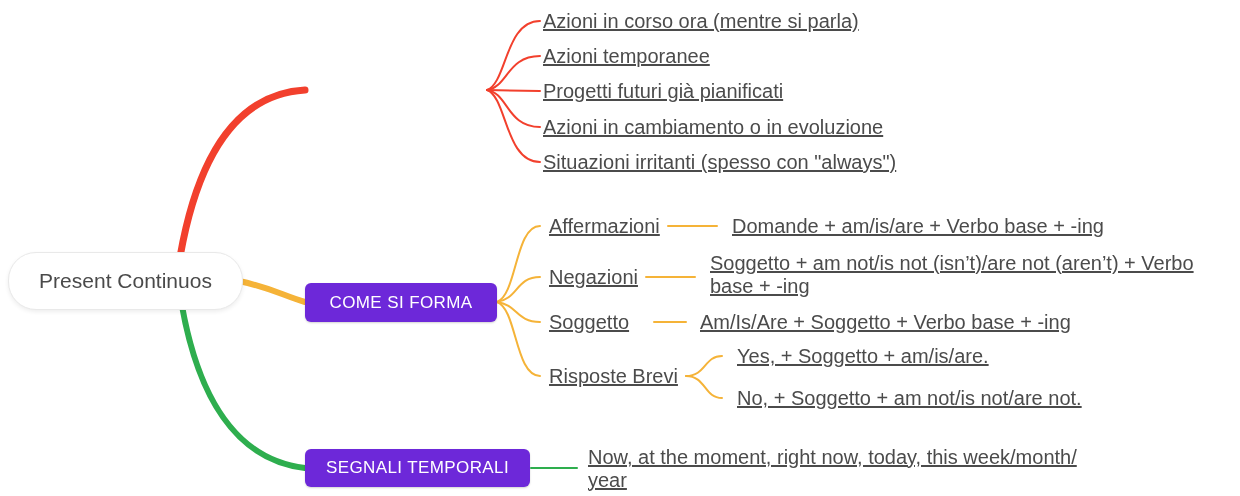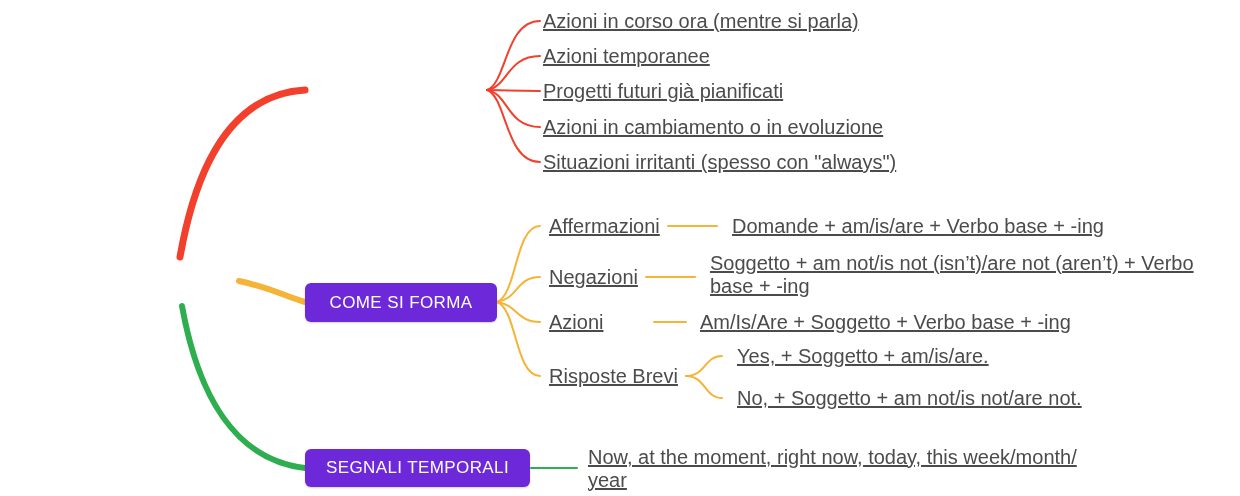--- a/index.html
+++ b/index.html
@@ -53,37 +53,40 @@
 
     <path d="M 668 226 L 717 226" stroke="#F5B338" stroke-width="2" stroke-linecap="round"></path>
     <path d="M 646 277 L 695 277" stroke="#F5B338" stroke-width="2" stroke-linecap="round"></path>
     <path d="M 654 322 L 686 322" stroke="#F5B338" stroke-width="2" stroke-linecap="round"></path>
     <path d="M 686 376 C 706 376 704 356 722 356" stroke="#F5B338" stroke-width="2" stroke-linecap="round"></path>
     <path d="M 686 376 C 706 376 704 398 722 398" stroke="#F5B338" stroke-width="2" stroke-linecap="round"></path>
 
     <path d="M 531 468 L 577 468" stroke="#2EAE4E" stroke-width="2" stroke-linecap="round"></path>
   </svg>
 
+  <div id="central-node">
+    <span>Present Continuos</span>
+  </div>
 
   <div id="form-node" class="node">
     <span>COME SI FORMA</span>
   </div>
   <div id="signals-node" class="node">
     <span>SEGNALI TEMPORALI</span>
   </div>
 
   <div class="leaf" style="left:543px;top:9px">Azioni in corso ora (mentre si parla)</div>
   <div class="leaf" style="left:543px;top:44px">Azioni temporanee</div>
   <div class="leaf" style="left:543px;top:79px">Progetti futuri già pianificati</div>
   <div class="leaf" style="left:543px;top:115px">Azioni in cambiamento o in evoluzione</div>
   <div class="leaf" style="left:543px;top:150px">Situazioni irritanti (spesso con "always")</div>
 
   <div class="leaf" style="left:549px;top:214px">Affermazioni</div>
   <div class="leaf" style="left:549px;top:265px">Negazioni</div>
-  <div class="leaf" style="left:549px;top:310px">Azioni</div>
+  <div class="leaf" style="left:549px;top:310px">Soggetto</div>
   <div class="leaf" style="left:549px;top:364px">Risposte Brevi</div>
 
   <div class="leaf" style="left:732px;top:214px">Domande + am/is/are + Verbo base + -ing</div>
   <div class="leaf wrap" style="left:710px;top:252px;width:515px">Soggetto + am not/is not (isn’t)/are not (aren’t) + Verbo base + -ing</div>
   <div class="leaf" style="left:700px;top:310px">Am/Is/Are + Soggetto + Verbo base + -ing</div>
   <div class="leaf" style="left:737px;top:344px">Yes, + Soggetto + am/is/are.</div>
   <div class="leaf" style="left:737px;top:386px">No, + Soggetto + am not/is not/are not.</div>
 
   <div class="leaf wrap" style="left:588px;top:446px;width:515px">Now, at the moment, right now, today, this week/month/ year</div>
 

